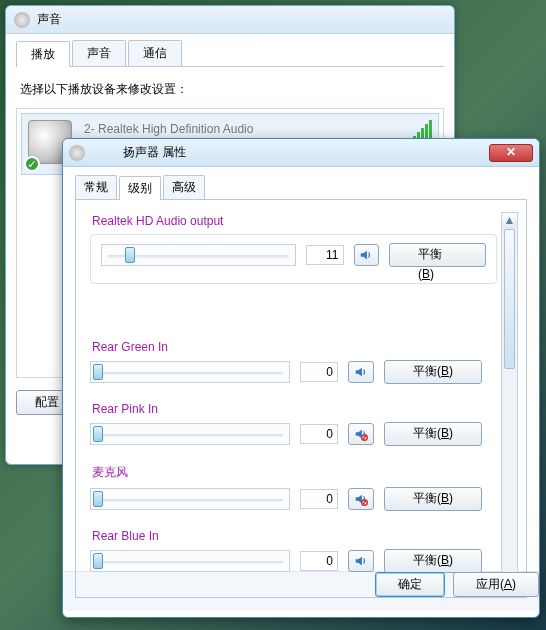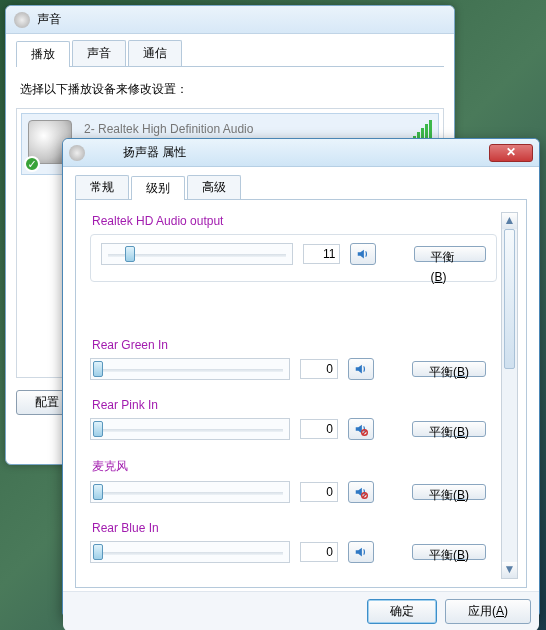--- a/index.html
+++ b/index.html
@@ -28,42 +28,42 @@
 .winbtn { display:inline-block; padding:3px 18px; border:1px solid #8a9db0; background:linear-gradient(#fdfdfd,#e4ebf2); border-radius:3px; cursor:pointer;}
 
 
 .prop-window { position:absolute; left:62px; top:138px; width:478px; height:480px; border:1px solid #4a86b5; border-radius:6px; background:#fff; box-shadow:0 4px 14px rgba(0,0,0,.4);}
 .prop-titlebar { height:28px; background:linear-gradient(#e9f4fc,#cfe5f6); border-bottom:1px solid #b6cfe4; border-radius:6px 6px 0 0; display:flex; align-items:center; padding:0 6px;gap:32px;}
 .prop-titlebar .ico2 { width:16px;height:16px;background:radial-gradient(circle,#eee,#aaa);border-radius:50%;margin-right:6px;}
 .prop-titlebar .ttl { flex:1;}
 .closebtn { width:44px; height:18px; background:linear-gradient(#e07a7a,#c93a3a); border:1px solid #9a2a2a; border-radius:3px; color:#fff; text-align:center; line-height:15px; font-weight:bold; cursor:pointer;}
 .prop-body { padding:8px 12px 6px 12px; height:404px; display:flex; flex-direction:column;}
 .prop-tabs { display:flex;}
-.ptab { padding:3px 14px; border:1px solid #b5c9db; border-bottom:none; background:#f2f6fa; border-radius:2px 2px 0 0; margin-right:2px; cursor:pointer;}
+.ptab { padding:3px 8px; border:1px solid #b5c9db; border-bottom:none; background:#f2f6fa; border-radius:2px 2px 0 0; margin-right:2px; cursor:pointer;}
 .ptab.active { background:#fff; position:relative; top:1px;}
 .prop-page { flex:1; border:1px solid #b5c9db; border-top:1px solid #b5c9db; padding:12px 8px 8px 14px; display:flex;}
 .page-inner { flex:1; overflow:hidden;}
 .vscroll { width:17px; margin-left:4px; border:1px solid #c8d2dc; background:#eef3f8; display:flex; flex-direction:column; align-items:center;}
 .vscroll .arr { height:16px; width:100%; background:linear-gradient(#fdfdfd,#e0e8f0); text-align:center; line-height:14px; color:#5a7fa6; cursor:pointer;}
 .vscroll .track { flex:1; width:100%; position:relative;}
 .vscroll .thumb { position:absolute; left:2px; right:2px; top:0; height:140px; background:linear-gradient(#f5f9fc,#cfe0ef); border:1px solid #a9c1d7; border-radius:2px;}
 
 .lvl-label { color:#a21caf; margin:2px 0 6px 2px;}
 .lvl-row { display:flex; align-items:center; gap:10px; margin-bottom:6px;}
 .slider { position:relative; width:200px; height:22px; border:1px solid #c8d2dc; background:#fafcfe;}
 .slider .track { position:absolute; left:6px; right:6px; top:10px; height:3px; background:linear-gradient(#d6dee6,#eef3f7);}
 .slider .thumb { position:absolute; top:2px; width:10px; height:16px; background:linear-gradient(#dff2fb,#9ecfe8); border:1px solid #5a97bd; border-radius:2px;}
 .valbox { width:38px; height:20px; border:1px solid #c8d2dc; text-align:right; padding:2px 4px; background:#fff;}
 .mutebtn { width:26px; height:22px; border:1px solid #8aa6c0; background:linear-gradient(#fdfdfd,#e4ebf2); border-radius:3px; display:flex; align-items:center; justify-content:center; cursor:pointer; position:relative;}
 .mutebtn svg { width:14px;height:14px;}
-.balbtn { height:16px; padding:0 16px; border:1px solid #8aa6c0; background:linear-gradient(#fdfdfd,#e4ebf2); border-radius:3px; cursor:pointer; line-height:20px;margin-left:28px;}
+.balbtn { height:24px; padding:0 28px; border:1px solid #8aa6c0; background:linear-gradient(#fdfdfd,#e4ebf2); border-radius:3px; cursor:pointer; line-height:20px;}
 .group-frame { border:1px solid #d8e0e8; border-radius:4px; padding:8px 10px 10px 10px; margin-bottom:28px;}
 .sep { height:26px; }
 
-.prop-footer { height:40px; display:flex; justify-content:flex-end; align-items:center; gap:8px; padding:0 8px; border-top:1px solid #dfe6ee; background:#f3f6fa; border-radius:0 0 6px 6px;margin-top:20px;}
+.prop-footer { height:40px; display:flex; justify-content:flex-end; align-items:flex-start; gap:8px; padding:0 0; border-top:1px solid #dfe6ee; background:#f3f6fa; border-radius:0 0 6px 6px;}
 .fbtn { padding:3px 22px; border:1px solid #8aa6c0; background:linear-gradient(#fdfdfd,#e4ebf2); border-radius:3px; cursor:pointer;}
 .fbtn.primary { border:1px solid #3d8ec9; box-shadow:0 0 0 1px #9ecfee inset;}
 .underline-hot { text-decoration:underline;}
 </style>
 </head>
 <body>
 
 <div class="sound-window">
   <div class="sound-title">
     <span class="ico"></span>

